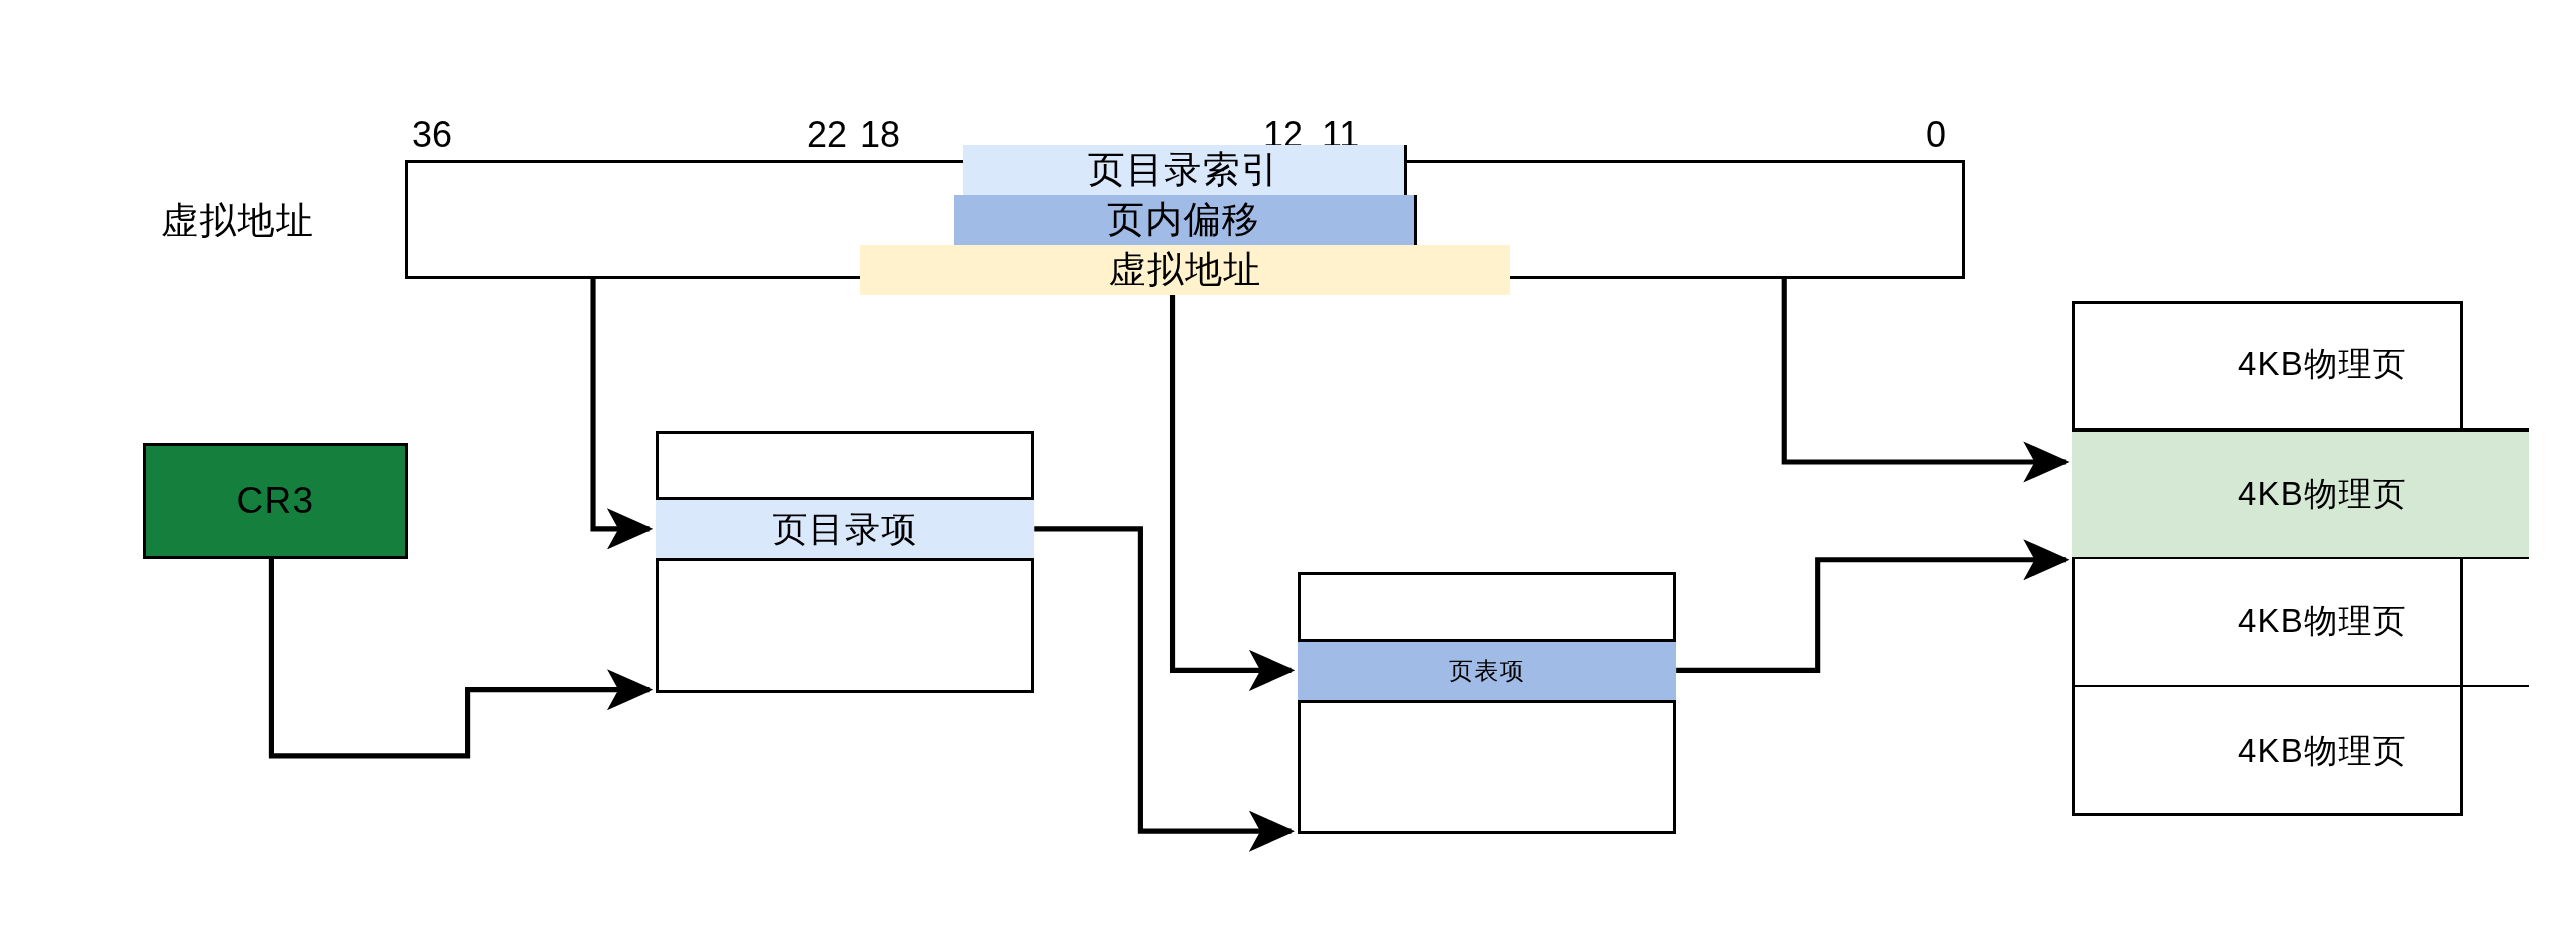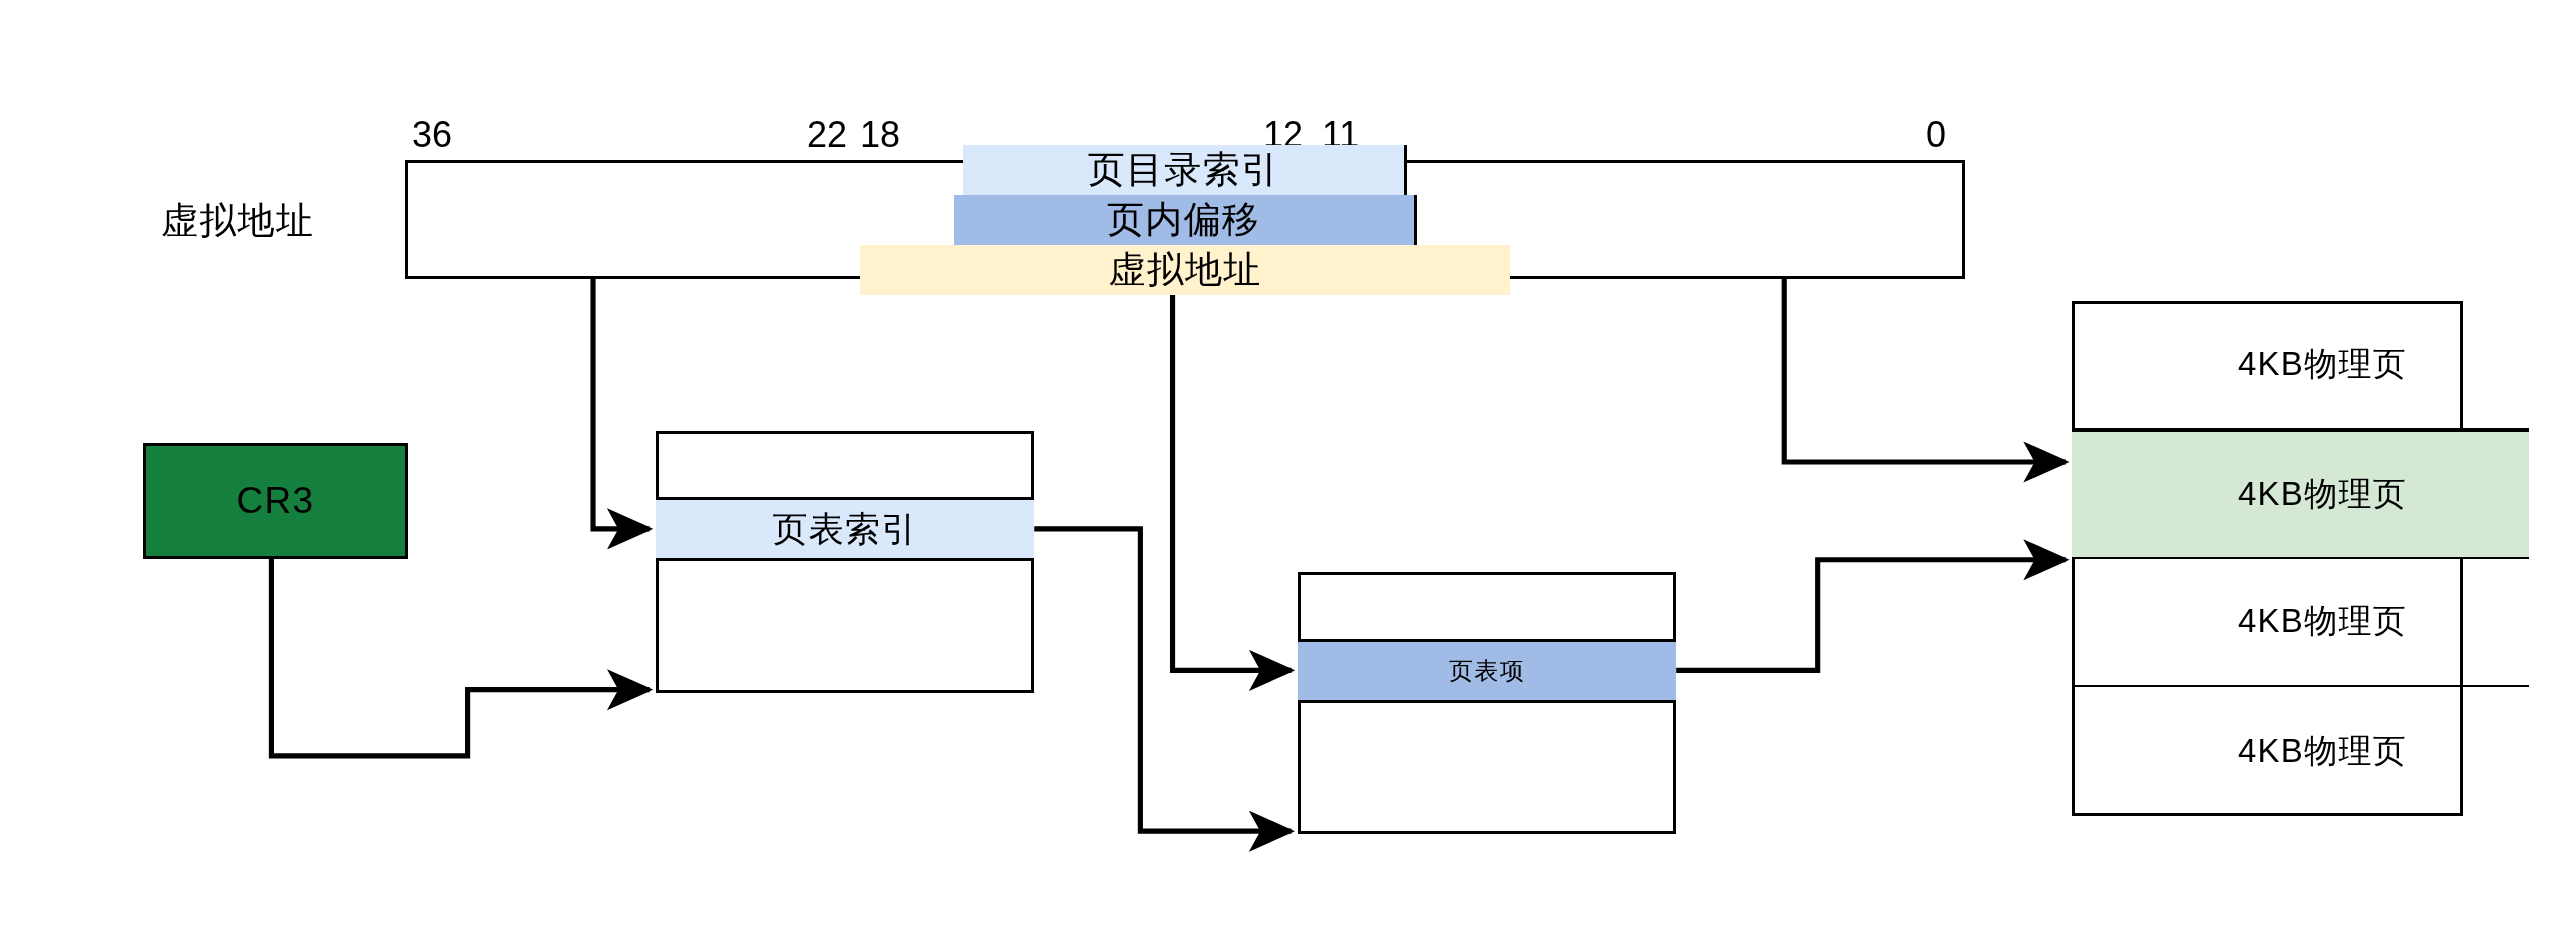--- a/index.html
+++ b/index.html
@@ -201,21 +201,21 @@
 
   <div class="box" id="va-bar" style="padding:0;">
     <div class="va-seg" id="seg-dir">页目录索引</div>
     <div class="va-seg" id="seg-pt">页内偏移</div>
     <div class="va-seg" id="seg-off">虚拟地址</div>
   </div>
 
   <div class="box" id="cr3">CR3</div>
 
   <div class="box" id="pdir"></div>
-  <div class="cell" id="pde-row">页表索引</div>
+  <div class="cell" id="pde-row">页目录项</div>
 
   <div class="box" id="ptab"></div>
   <div class="cell" id="pte-row">页表项</div>
 
   <div class="box" id="phys"></div>
   <div class="cell frame" id="frame-0">4KB物理页</div>
   <div class="cell frame" id="frame-1">4KB物理页</div>
   <div class="cell frame" id="frame-2">4KB物理页</div>
   <div class="cell frame" id="frame-3">4KB物理页</div>
 

